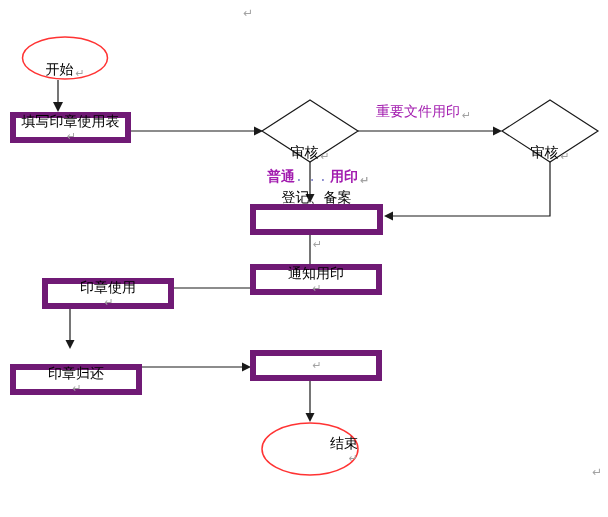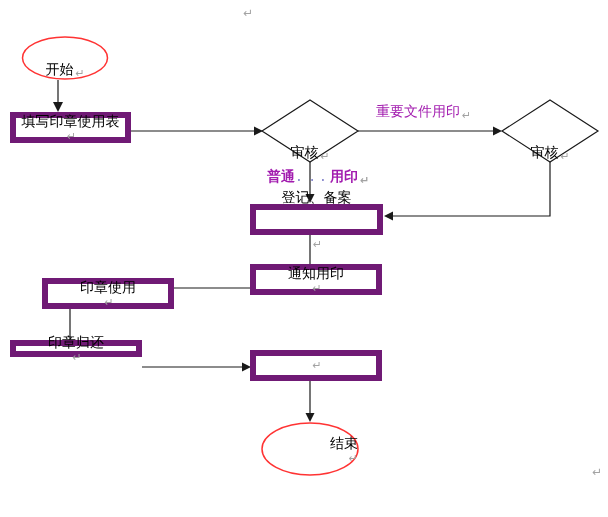--- a/index.html
+++ b/index.html
@@ -116,21 +116,21 @@
       <span class="pmark">↵</span>
   </div>
   <div class="box" style="left:250px; top:264px; width:132px; height:31px;">
     <span class="label">通知用印</span>
       <span class="pmark">↵</span>
   </div>
   <div class="box" style="left:10px; top:278px; width:132px; height:31px;margin-left:32px;">
     <span class="label">印章使用</span>
       <span class="pmark">↵</span>
   </div>
-  <div class="box" style="left:10px; top:340px; width:132px; height:17px;">
+  <div class="box" style="left:10px; top:364px; width:132px; height:31px;">
     <span class="label">印章归还</span>
       <span class="pmark">↵</span>
   </div>
   <div class="box" style="left:250px; top:350px; width:132px; height:31px;">
       <span class="pmark">↵</span>
   </div>
 
   <div class="overlay" style="left:262px; top:100px; width:96px; height:62px;">
     <span class="label">审核</span>
       <span class="pmark">↵</span>

